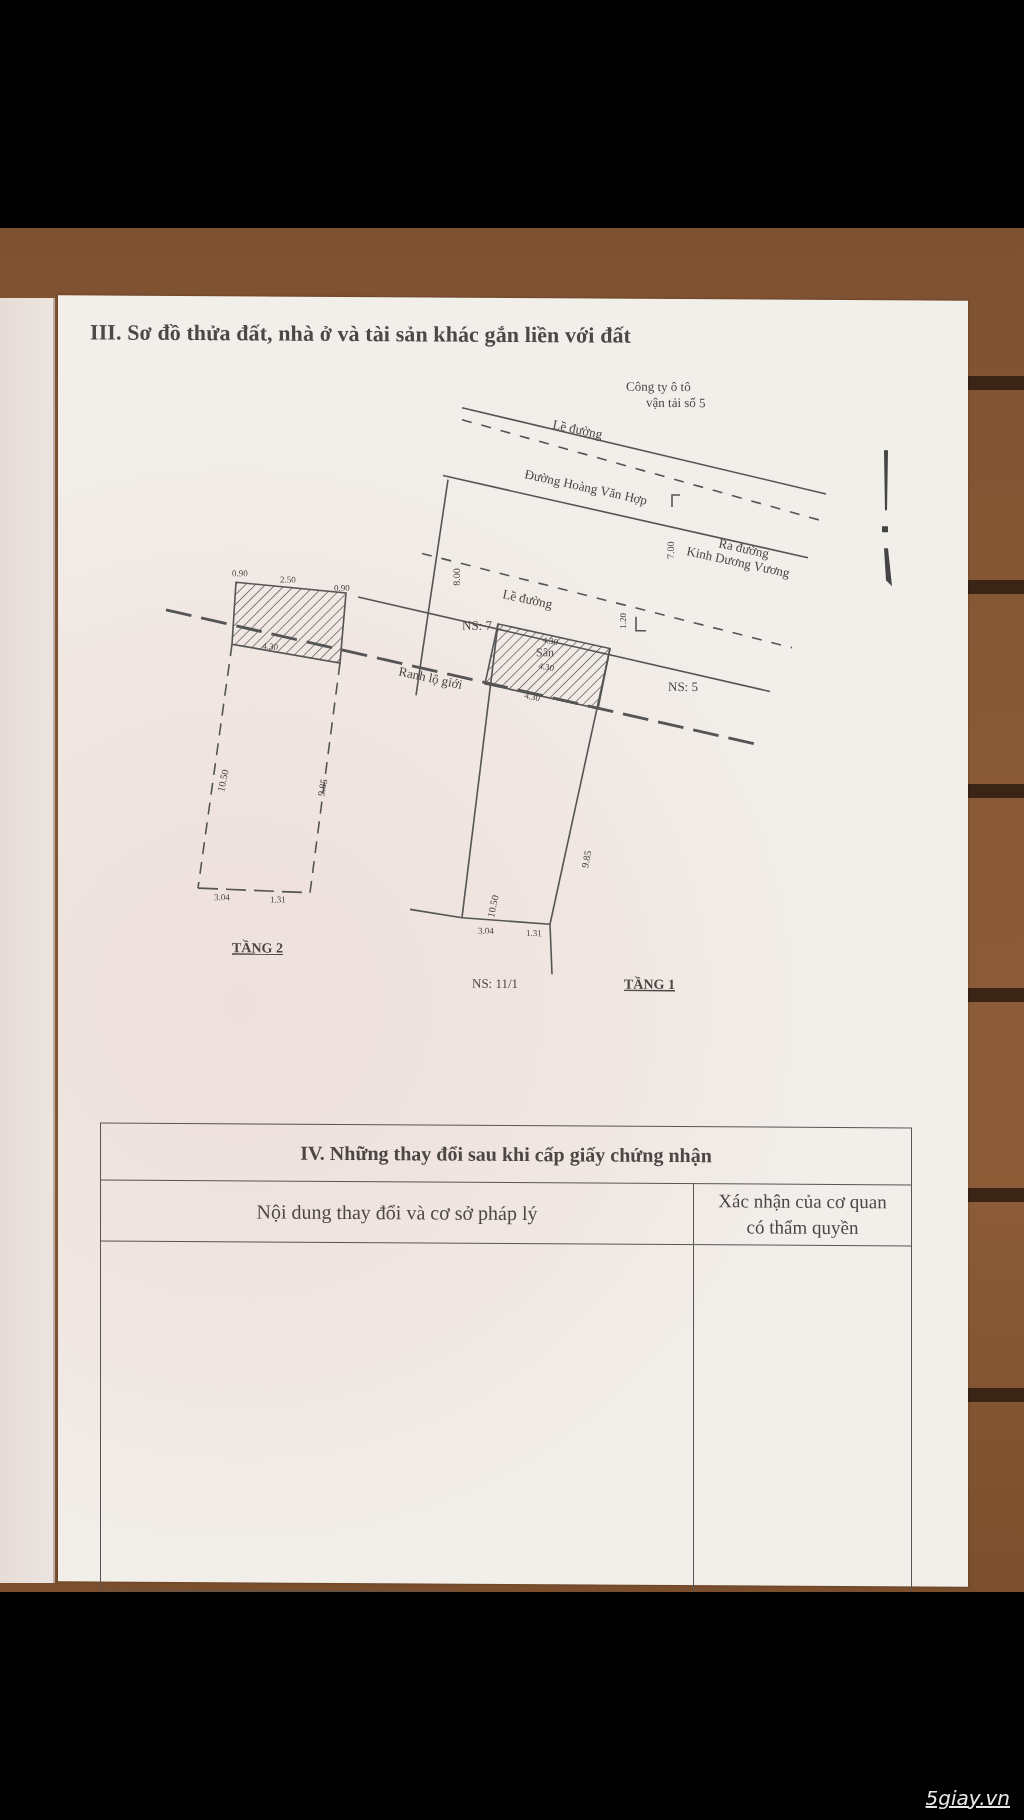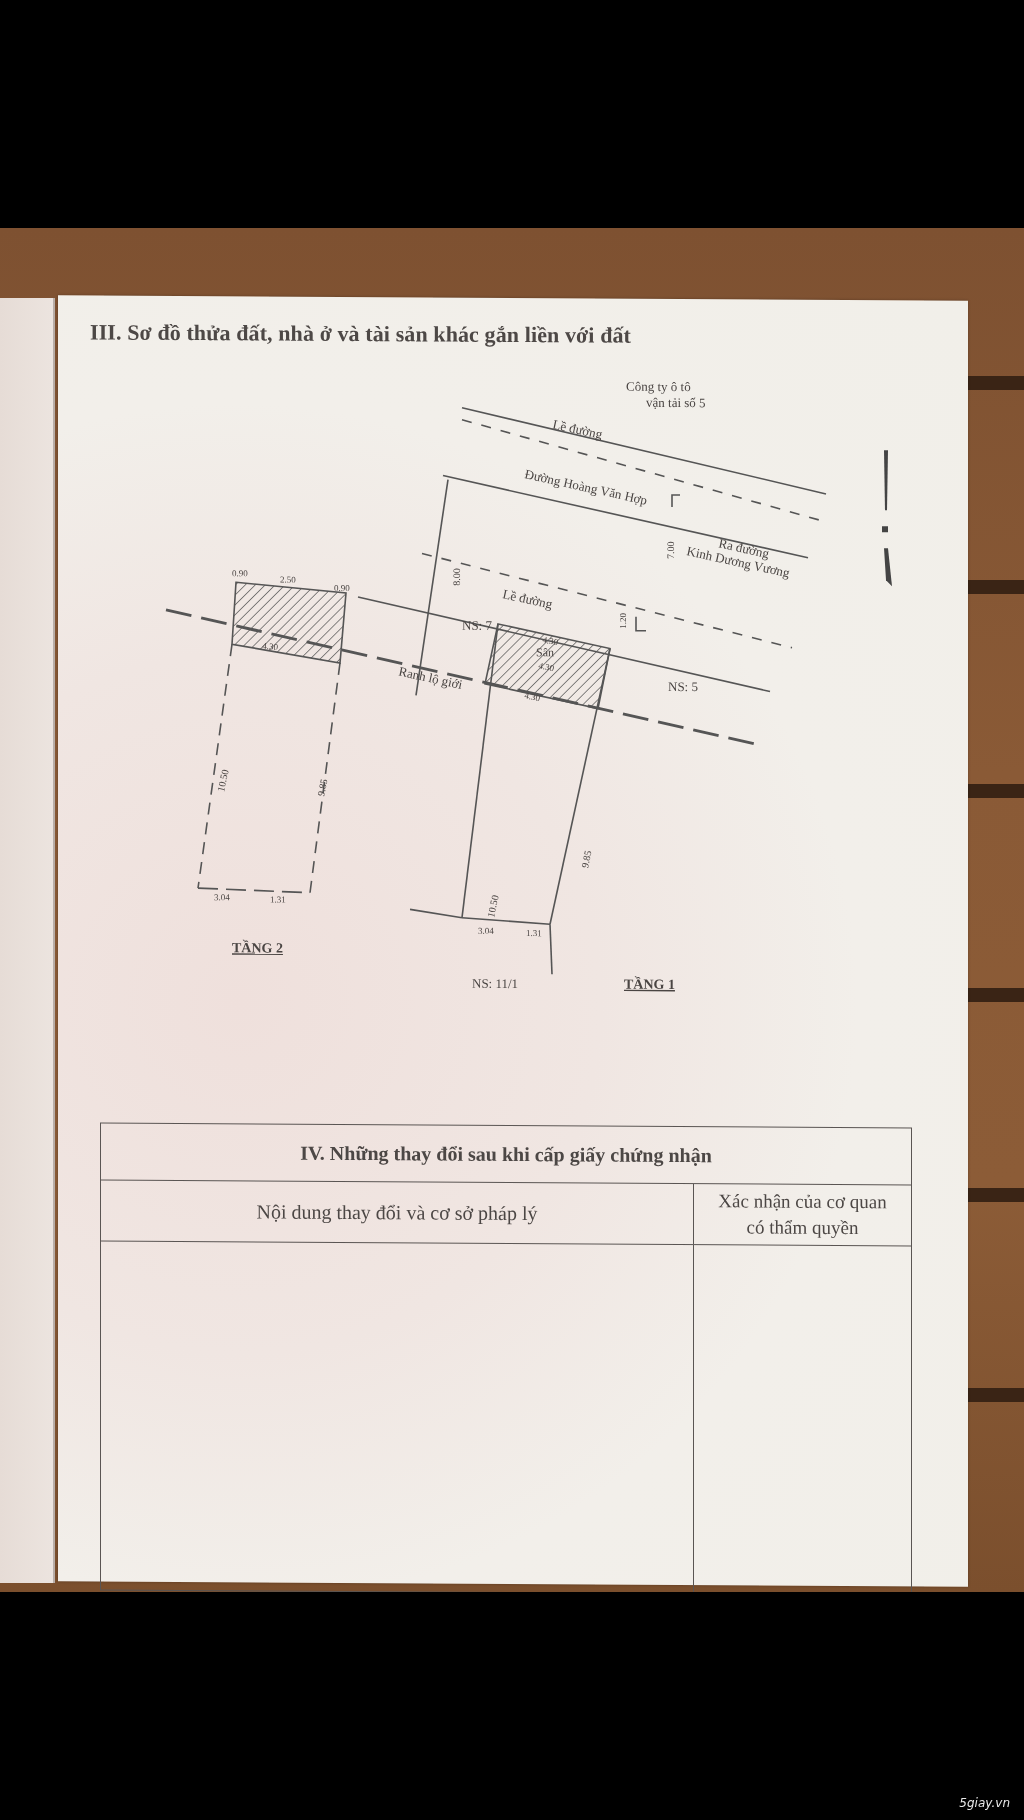--- a/index.html
+++ b/index.html
@@ -39,21 +39,21 @@
     font-weight: bold; font-size: 20px;
   }
   .ct-head { display: flex; height: 60px; border-bottom: 1.5px solid #5a5553; }
   .ct-col1 { width: 592px; border-right: 1.5px solid #5a5553; display: flex; align-items: center; justify-content: center; font-size: 20px; }
   .ct-col2 { flex: 1; display: flex; align-items: center; justify-content: center; text-align: center; font-size: 19px; line-height: 26px; }
   .ct-body { display: flex; height: calc(100% - 116px); }
   .ct-body .c1 { width: 592px; border-right: 1.5px solid #5a5553; }
   .ct-body .c2 { flex: 1; }
   .watermark {
     position: absolute; right: 14px; bottom: 10px; color: #e8e8e8; font-style: italic;
-    font-family: "DejaVu Sans", sans-serif; font-size: 12px;
+    font-family: "DejaVu Sans", sans-serif; font-size: 20px; text-decoration: underline;
   }
 </style>
 </head>
 <body>
 
 <div class="photo">
   <div class="plank-gap" style="top:148px"></div>
   <div class="plank-gap" style="top:352px"></div>
   <div class="plank-gap" style="top:556px"></div>
   <div class="plank-gap" style="top:760px"></div>

